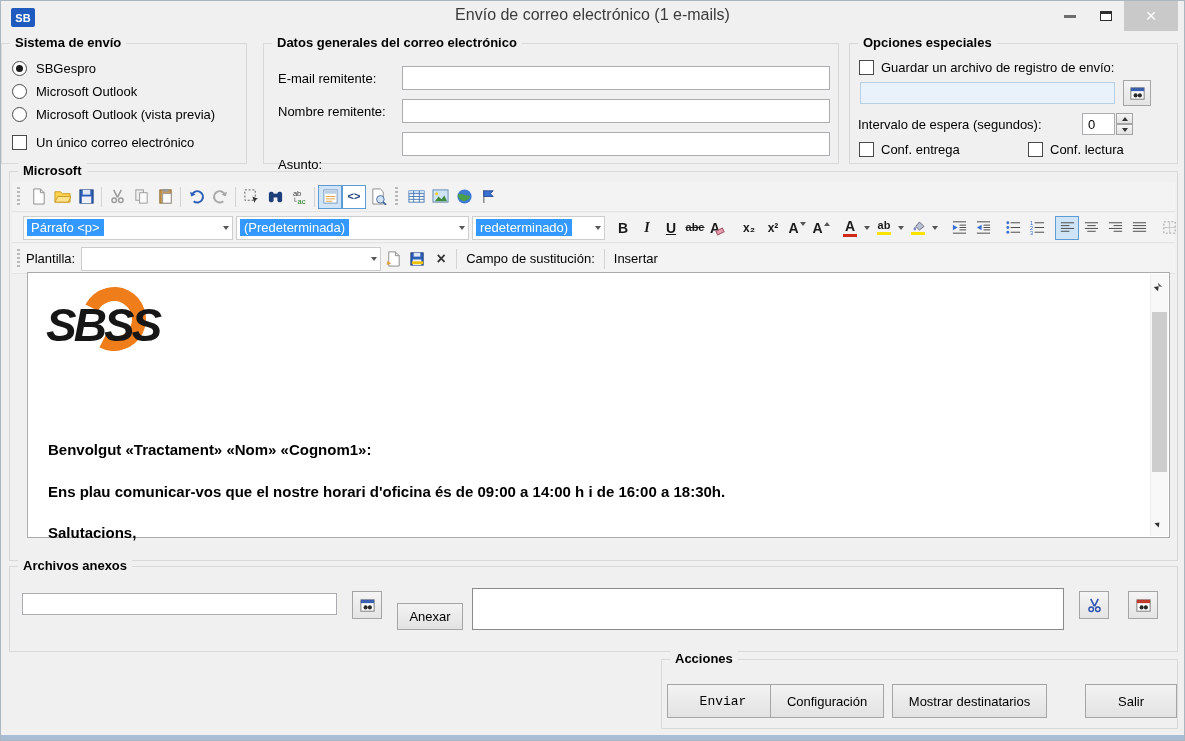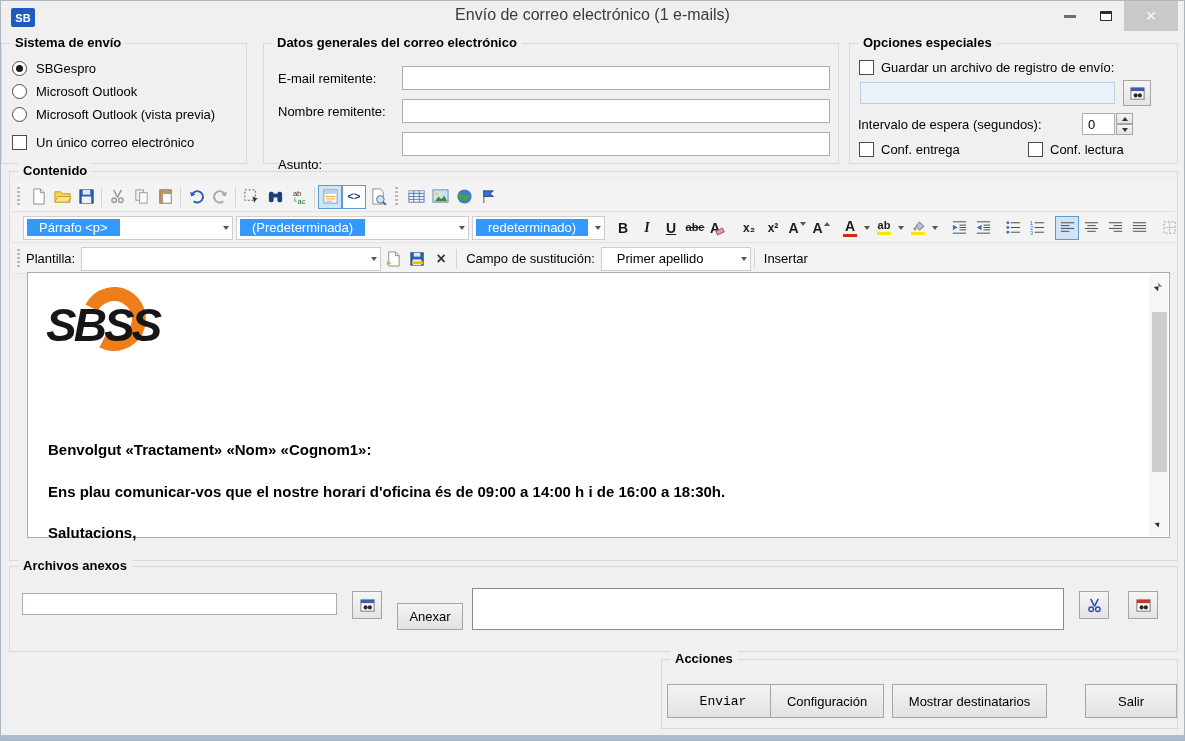--- a/index.html
+++ b/index.html
@@ -44,21 +44,21 @@
   .glyph{font-size:14px;font-weight:bold;color:#1a1a1a;line-height:1;}
   .glyph.it{font-family:"Liberation Serif",serif;font-style:italic;}
   .glyph.un{text-decoration:underline;}
   .glyph.st{text-decoration:line-through;font-size:11px;font-weight:bold;}
   .colorbar{display:block;width:14px;height:3px;margin-top:1px;}
   .caret{width:0;height:0;border-left:4px solid transparent;border-right:4px solid transparent;border-top:4px solid #555;}
   .caret.sm{border-left-width:3px;border-right-width:3px;border-top-width:4px;}
   .ddbtn{width:12px;height:24px;display:flex;align-items:center;justify-content:center;flex:none;}
 
   .combo{height:24px;border:1px solid #cdcdcd;background:#fff;display:flex;align-items:center;padding-left:3px;flex:none;}
-  .combo .sel{background:#3399ff;color:#fff;font-size:13px;padding:1px 12px;white-space:nowrap;overflow:hidden;}
+  .combo .sel{background:#3399ff;color:#fff;font-size:13px;padding:1px 4px;white-space:nowrap;overflow:hidden;}
   .combo .spacer{flex:1;}
 
   
   .editor{position:absolute;background:#fff;border:1px solid #ababab;}
   .edline{position:absolute;left:20px;font-size:15px;font-weight:bold;color:#000;white-space:nowrap;}
   .logo{position:absolute;left:18px;top:12px;width:150px;height:100px;}
   .ring{position:absolute;left:36px;top:2px;width:64px;height:64px;border:14px solid #ef7d1a;border-radius:50%;
         border-left-color:transparent;transform:rotate(-18deg);}
   .logotext{position:absolute;left:0;top:17px;font-size:46px;line-height:1;font-weight:bold;font-style:italic;
             letter-spacing:-3px;color:#161616;z-index:2;}
@@ -142,21 +142,21 @@
           <span class="dn"></span>
         </div>
     </div>
     <span class="cbx" style="left:9px;top:98px;"></span>
     <span class="lbl" style="left:31px;top:98px;">Conf. entrega</span>
     <span class="cbx" style="left:178px;top:98px;"></span>
     <span class="lbl" style="left:200px;top:98px;">Conf. lectura</span>
   </div>
 
   <div class="group" style="left:8px;top:170px;width:1169px;height:390px;">
-    <div class="gtitle">Contenido</div>
+    <div class="gtitle">Microsoft</div>
 
     <div class="tbrow" style="top:10px;height:30px;">
       <span class="grip"></span>
       <span class="tbtn">
           <svg width="17" height="17" viewBox="0 0 18 18">
             <path d="M4 1h7l4 4v12H4z" fill="#fff" stroke="#8a8a8a"></path>
             <path d="M11 1v4h4" fill="none" stroke="#8a8a8a"></path>
           </svg>
         </span>
       <span class="tbtn">
@@ -446,27 +446,20 @@
             <rect x="5" y="3" width="7" height="4" fill="#dfe8f5"></rect>
             <rect x="4" y="10" width="9" height="6" fill="#eef2f8"></rect>
             <rect x="3" y="12" width="12" height="3" fill="#f0c000"></rect>
           </svg>
         </span>
       <span class="tbtn">
           <span class="glyph" style="font-size:16px;color:#333;">×</span>
         </span>
       <span class="tsep"></span>
       <span style="font-size:13px;margin:0 6px;">Campo de sustitución:</span>
-      <div class="combo" style="width:150px;">
-        <span class="sel" style="background:transparent;color:#000;">Primer apellido</span>
-        <span class="spacer"></span>
-          <span class="ddbtn">
-            <span class="caret sm"></span>
-          </span>
-      </div>
       <span class="tsep"></span>
       <span style="font-size:13px;margin-left:6px;">Insertar</span>
     </div>
 
     <div class="editor" style="left:10px;top:100px;width:1143px;height:266px;margin-left:7px;">
       <div class="logo">
         <span class="ring"></span>
         <span class="logotext">SBSS</span>
       </div>
       <div class="edline" style="top:168px;">Benvolgut «Tractament» «Nom» «Cognom1»:</div>

